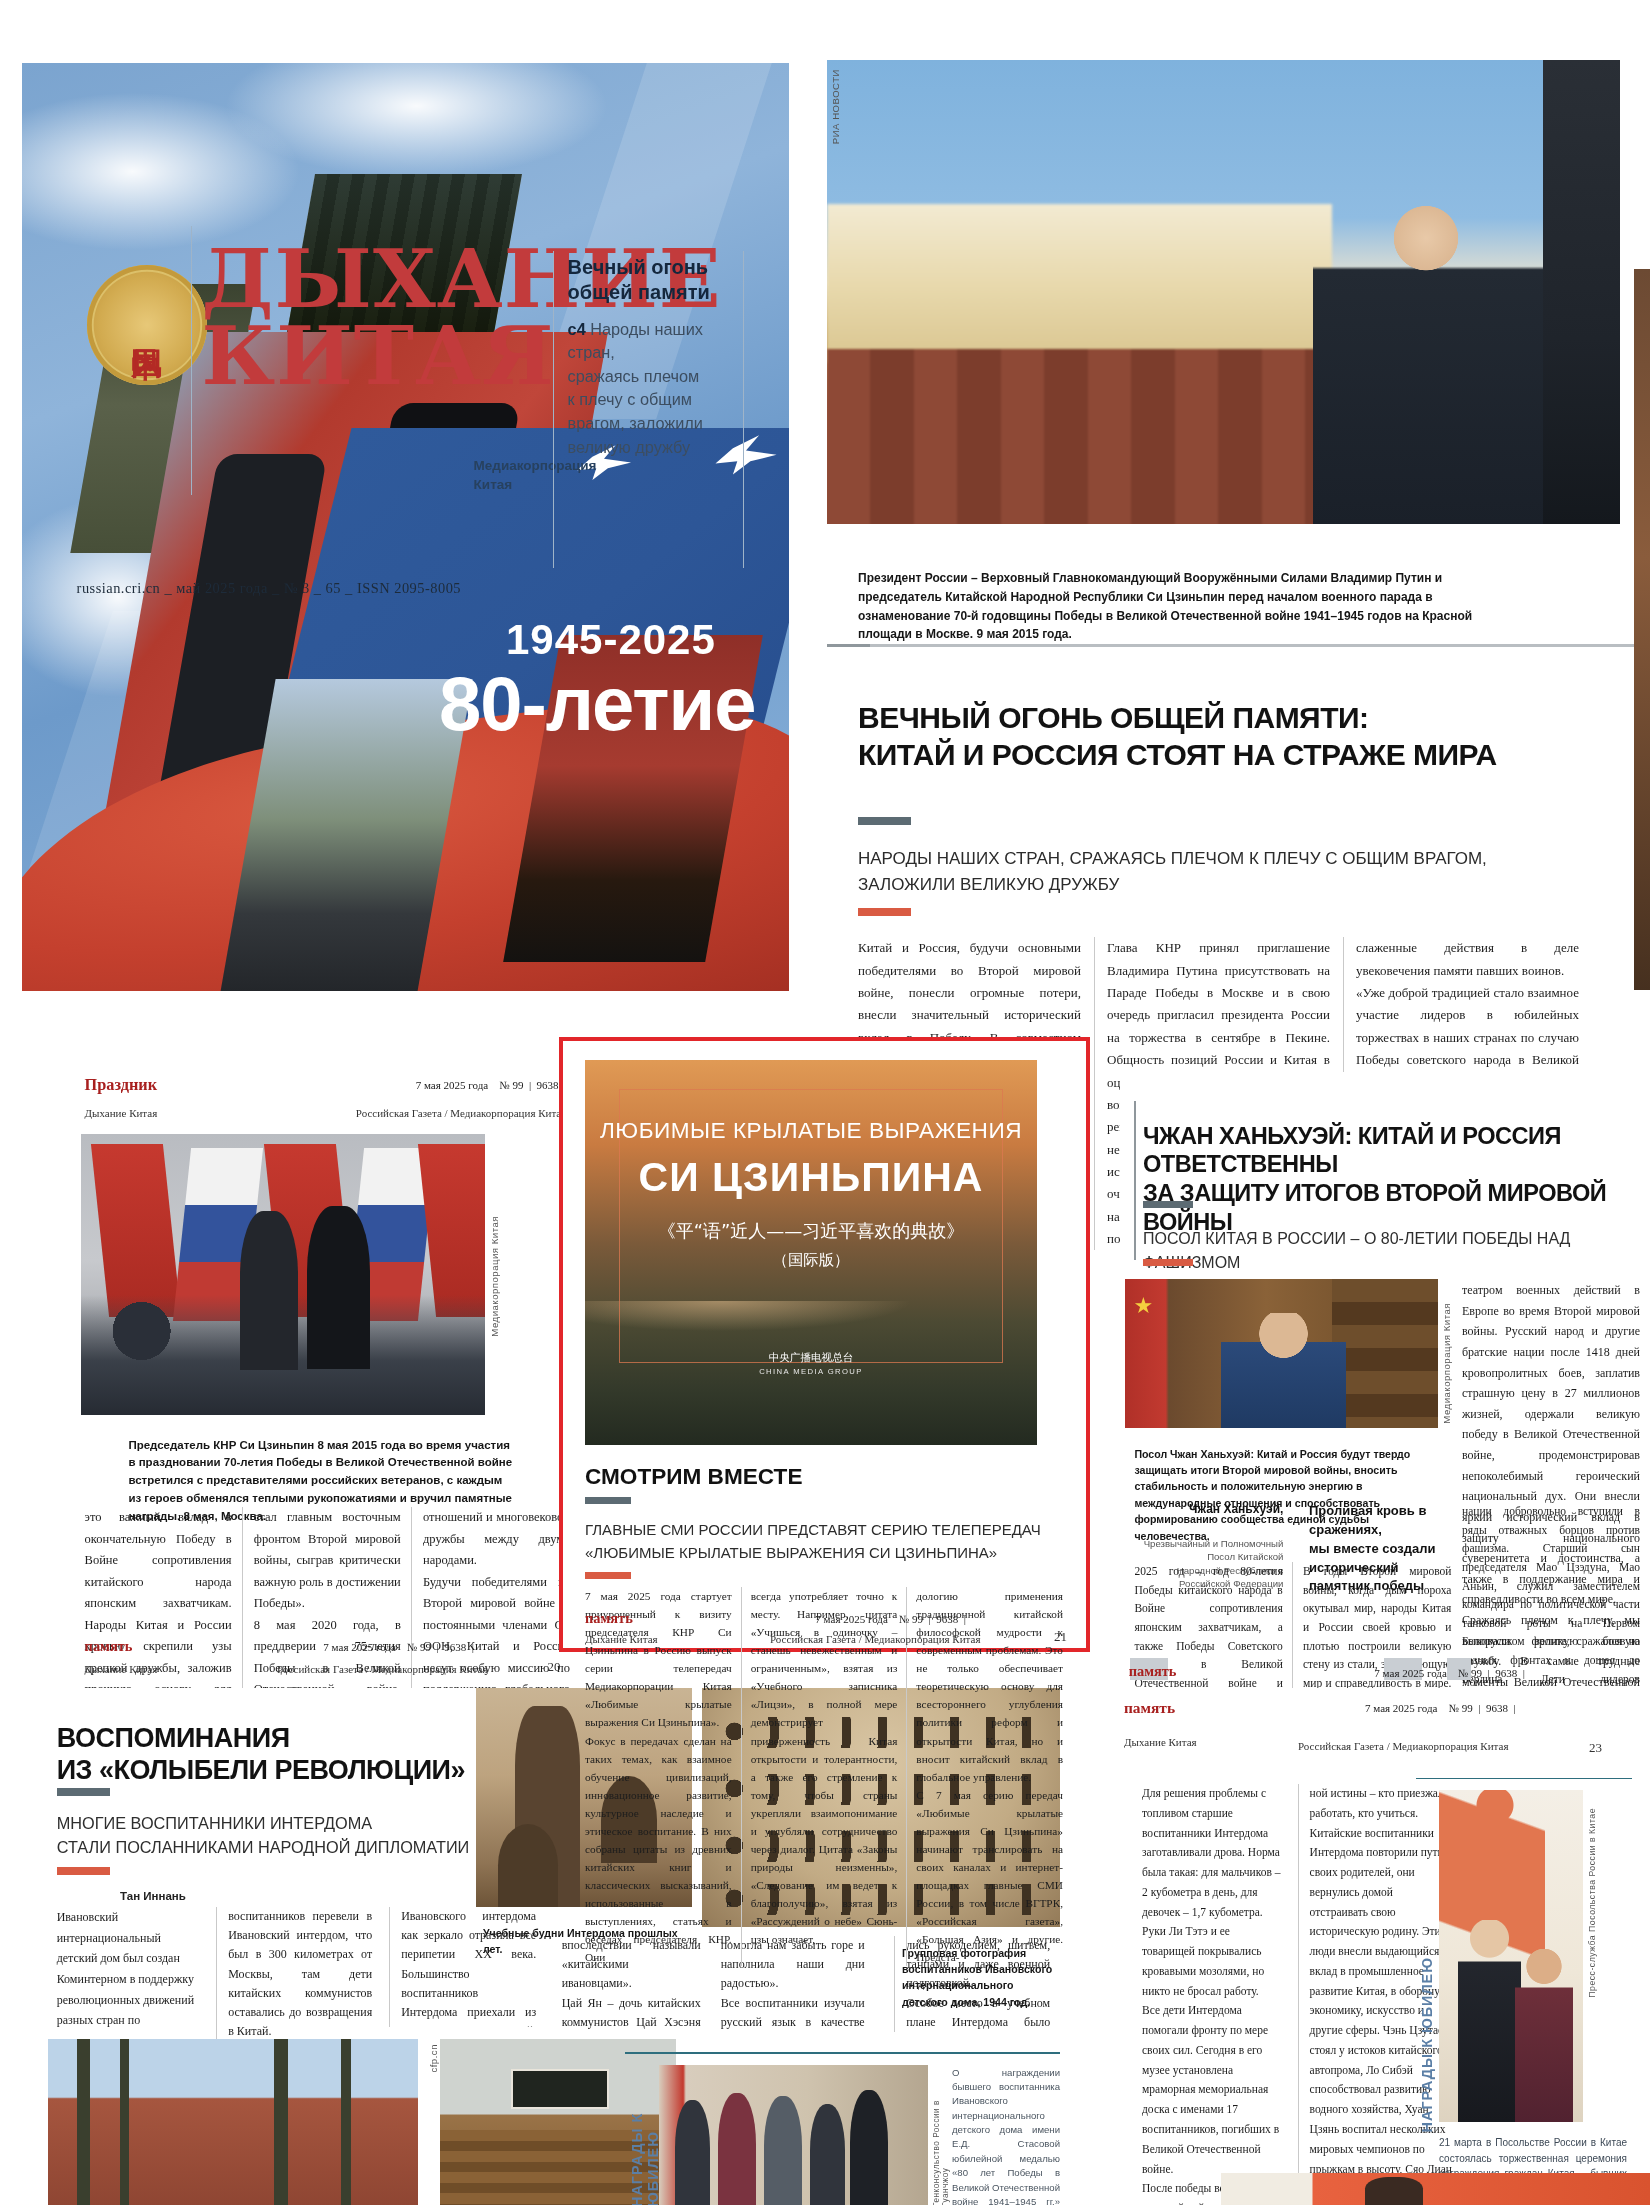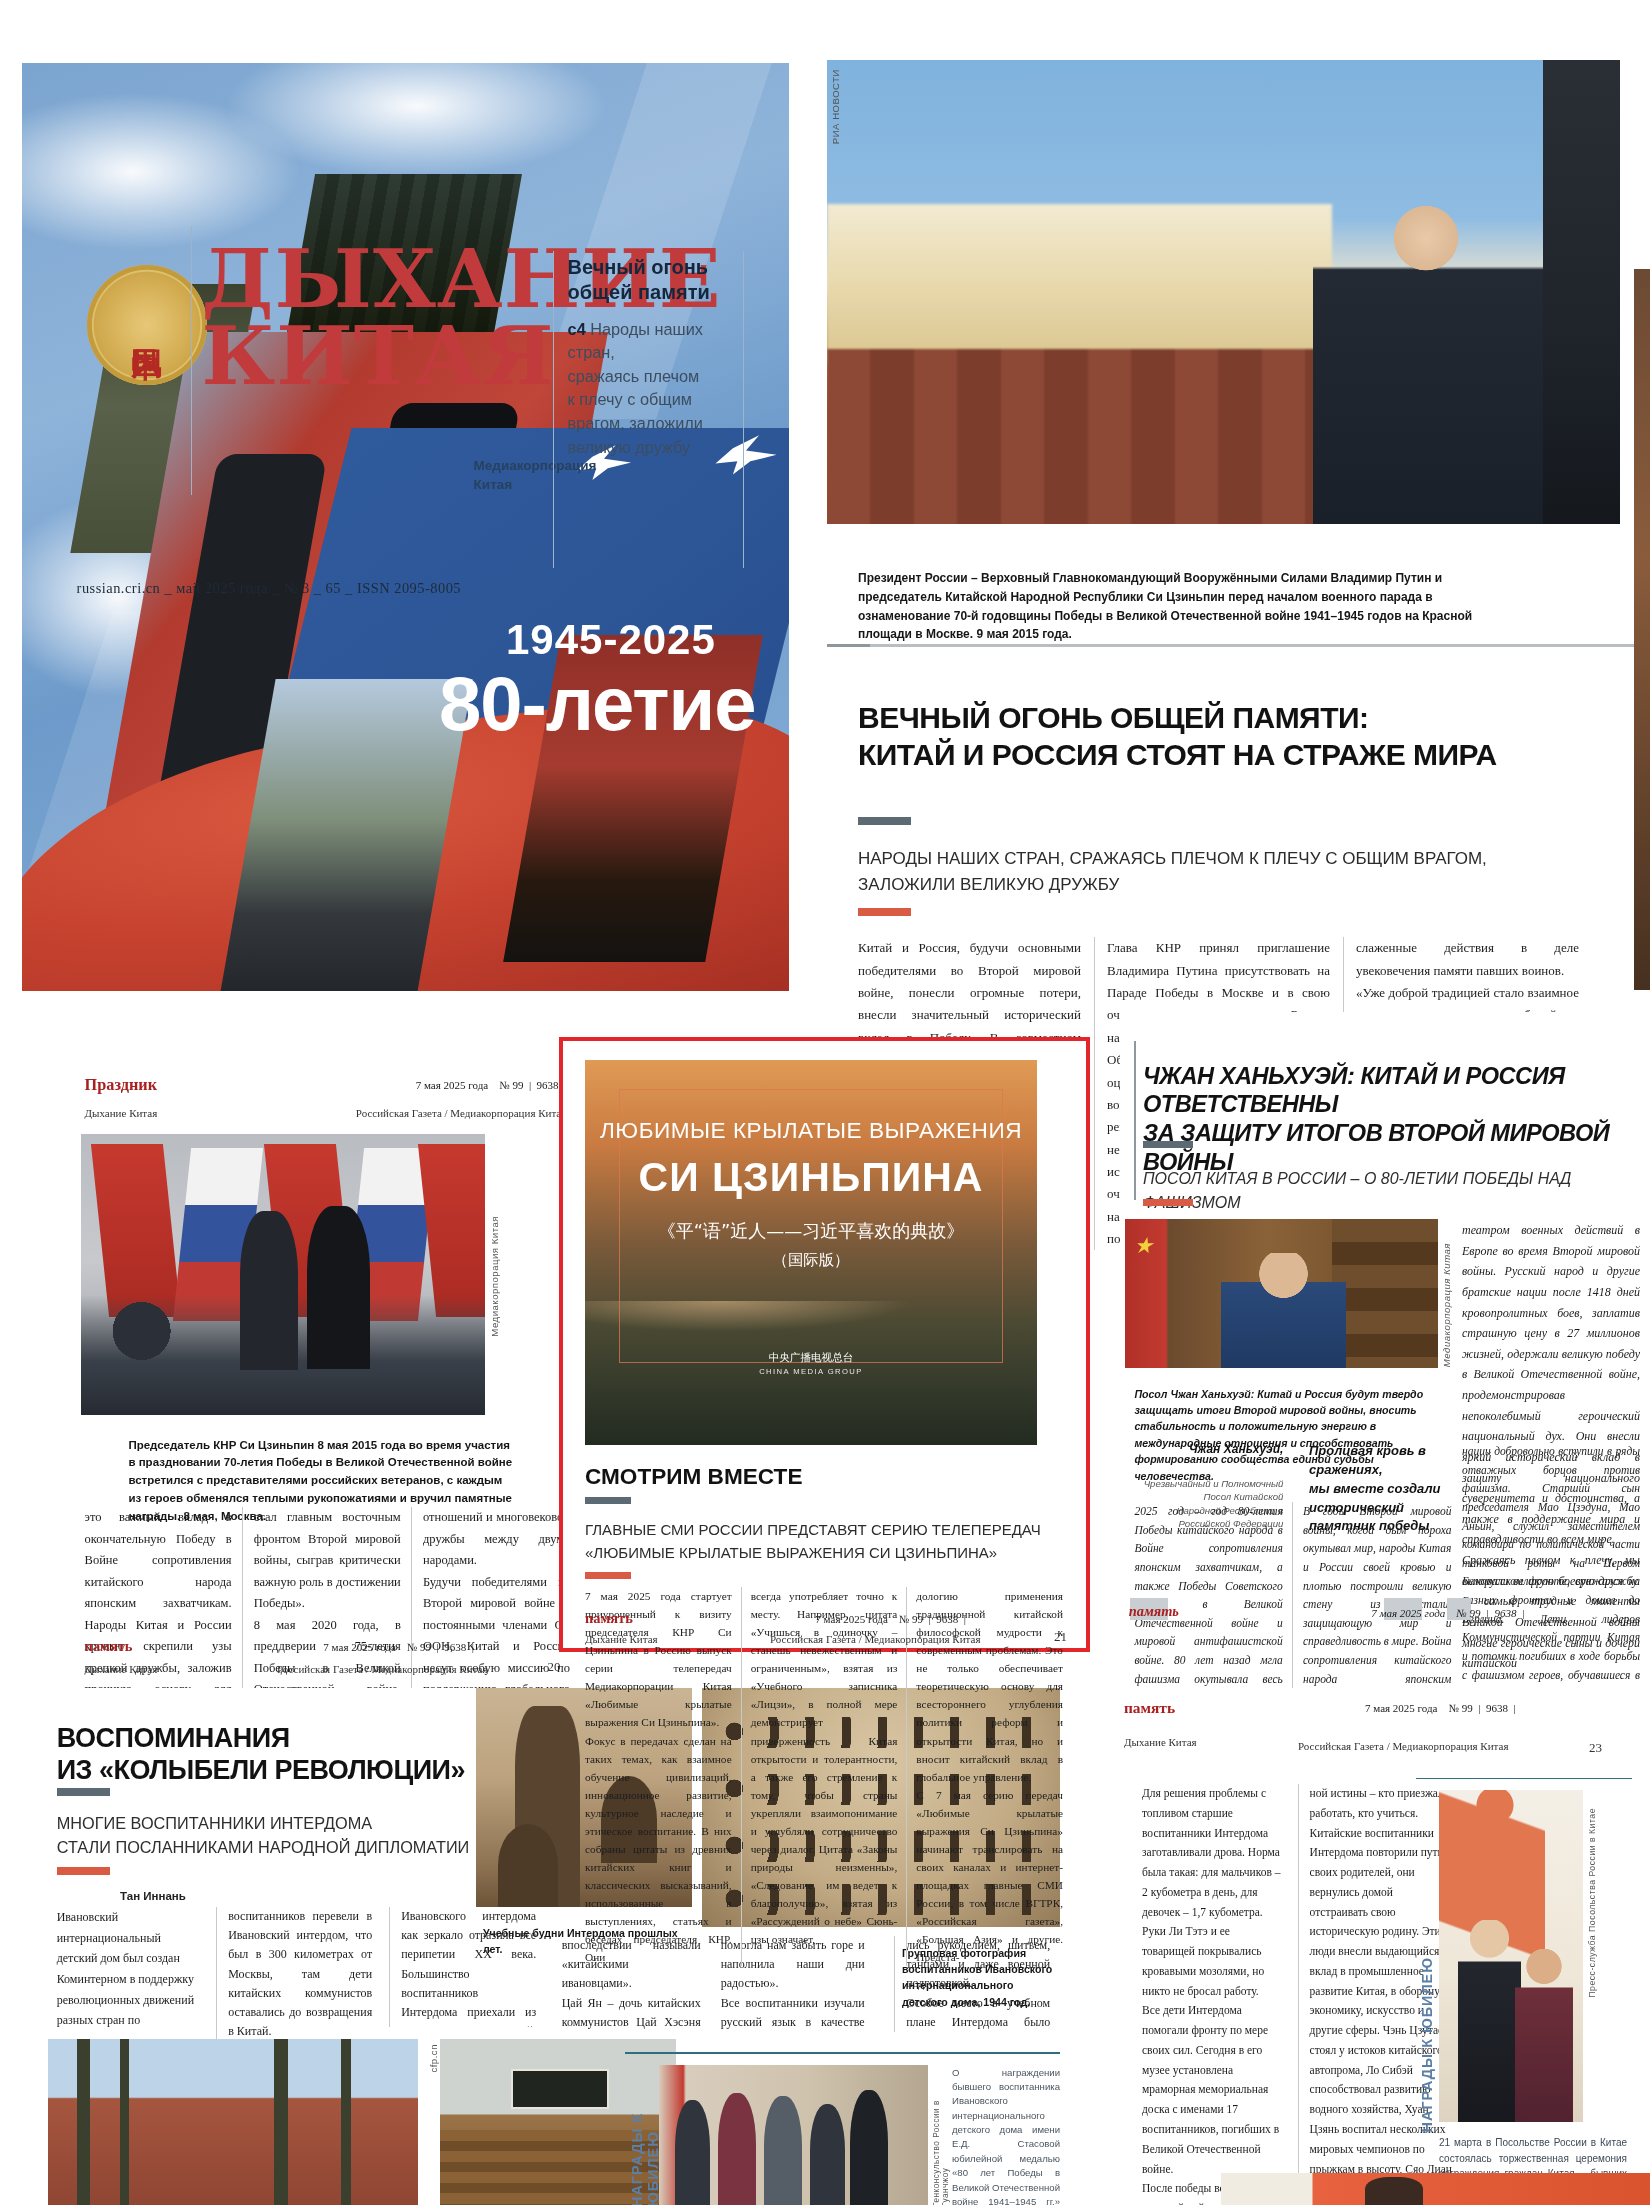--- a/index.html
+++ b/index.html
@@ -141,21 +141,21 @@
   .p21-cols{position:absolute;left:22px;top:546px;width:478px;display:flex;}
   .p21-cols .c{width:147px;font-size:11.3px;line-height:1.6;}
   .p21-cols .c + .c{margin-left:9px;padding-left:9px;border-left:0.5px solid #c9c9c9;}
   .p21-foot1l{position:absolute;left:22px;bottom:21px;font-size:14.4px;}
   .p21-foot1r{position:absolute;right:120px;bottom:23px;}
   .p21-foot2l{position:absolute;left:22px;bottom:2.9px;}
   .p21-foot2c{position:absolute;left:207px;bottom:2.9px;}
   .p21-foot2r{position:absolute;right:19px;bottom:2.9px;}
 
   
-  .page-zh{left:1120px;top:1012px;width:530px;height:611px;font-style:italic;}
+  .page-zh{left:1120px;top:1072px;width:530px;height:611px;}
   .zh-accent{position:absolute;left:13.5px;top:29px;width:2.4px;height:159px;background:#8f979c;}
   .zh-headline{position:absolute;left:23px;top:30px;font-size:23.6px;}
   .zh-graybar{position:absolute;left:23px;top:129px;height:7.2px;width:50px;}
   .zh-stand{position:absolute;left:23px;top:155px;font-size:16px;}
   .zh-orangebar{position:absolute;left:23px;top:187px;height:7.2px;width:50px;}
   .zh-photo{position:absolute;left:4.8px;top:207px;width:313px;height:149px;overflow:hidden;
       background:linear-gradient(90deg,#b03028 0%,#c23a30 13%,#6b4a2e 14%,#8a6238 45%,#7a5630 70%,#5e4326 100%);}
   .zh-photo .star{position:absolute;left:8.7px;top:14.4px;color:#f4d03f;font-size:22px;}
   .zh-photo .fig{position:absolute;left:96px;top:34px;width:125px;height:115px;
       background:radial-gradient(circle 25px at 50% 18%,#dcb894 0 24px,rgba(0,0,0,0) 24.5px),

